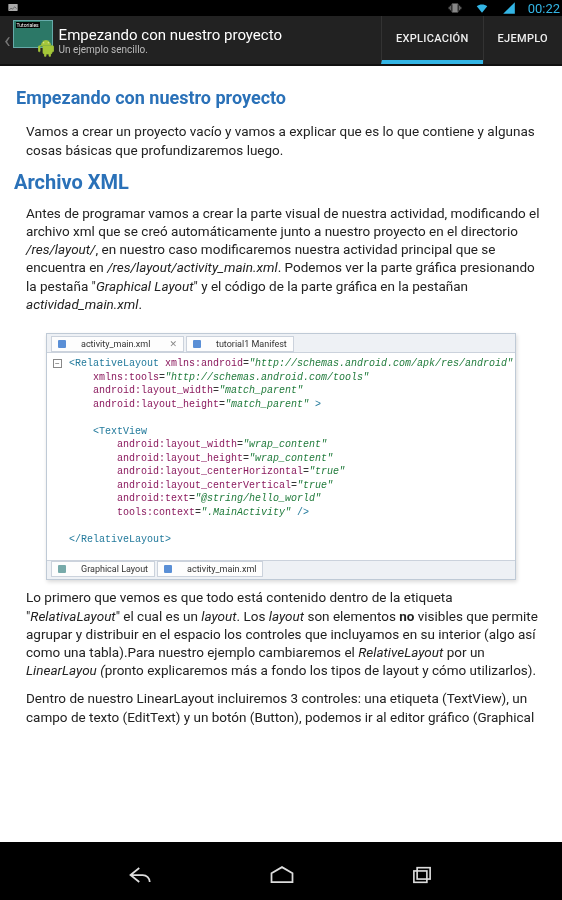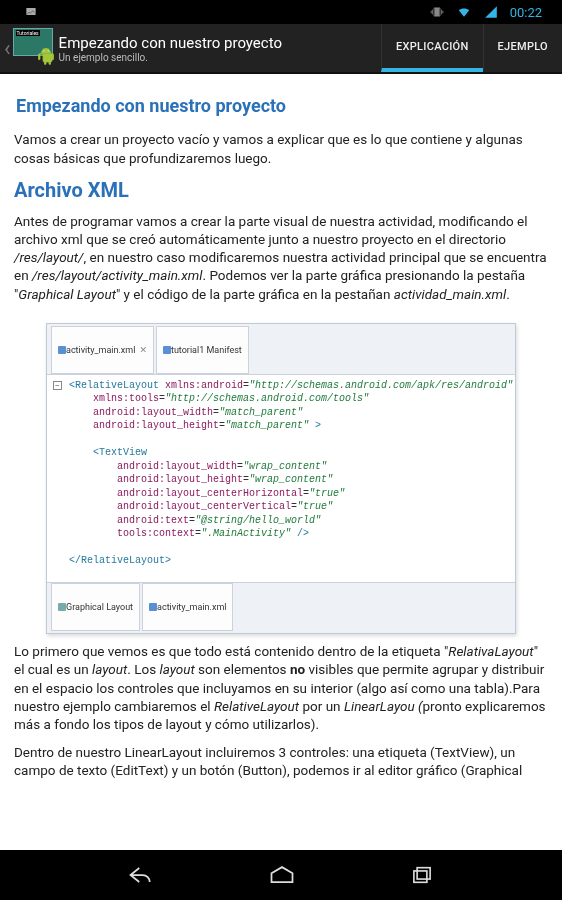--- a/index.html
+++ b/index.html
@@ -7,26 +7,26 @@
   width: 562px;
   height: 900px;
   font-family: Roboto, "Helvetica Neue", Arial, sans-serif;
   background: #000;
   overflow: hidden;
   position: relative;
 }
 
 
 .status-bar {
-  height: 24px;
+  height: 16px;
   background: #000;
   display: flex;
   align-items: center;
   justify-content: flex-end;
-  padding: 0 20px;
+  padding: 0 2px;
   color: #33b5e5;
   font-size: 13px;
   gap: 12px;
 }
 .status-bar .left-icons { margin-right: auto; color: #999; display:flex; gap:4px; padding-left:4px;}
 .status-icon { display:inline-flex; }
 
 
 .action-bar {
   height: 50px;
@@ -88,21 +88,21 @@
   background: #fff;
   height: calc(100% - 24px - 50px - 50px);
   overflow: hidden;
   padding: 16px 14px 0 14px;
   font-size: 13.5px;
   color: #222;
   line-height: 1.35;
 }
 .content h1 { color: #2a71b8; font-size: 18px; font-weight: bold; margin: 4px 0 12px 2px; }
 .content h2 { color: #2a71b8; font-size: 20px; font-weight: bold; margin: 10px 0 8px 0; }
-.content p { margin: 0 0 10px 0; }
+.content p { margin: 0 0 10px 12px; }
 .content em { font-style: italic; text-align: right; }
 .content strong { font-weight: bold; }
 
 .code-shot {
   margin: 20px auto 8px auto;
   width: 470px;
   border: 1px solid #bfcad6;
   background: #fff;
   box-shadow: 1px 2px 4px rgba(0,0,0,.15);
   font-size: 10px;
@@ -111,24 +111,24 @@
   background: #eef1f5;
   border-bottom: 1px solid #cbd2dc;
   display: flex;
   padding: 2px 4px 0 4px;
   gap: 2px;
 }
 .code-tabs-bottom { border-top: 1px solid #cbd2dc; border-bottom:none; padding: 0 4px 2px 4px;}
 .code-tab {
   background: #fdfdfd;
   border: 1px solid #cbd2dc;
-  padding: 17px 6px;
+  padding: 1px 6px;
   font-size: 9px;
   color: #333;
-  display:flex; align-items:center; gap:0;
+  display:flex; align-items:center; gap:15px;
 }
 .code-tab .ficon { width:8px; height:8px; background:#5a8fd6; display:inline-block; border-radius:1px;}
 .code-body {
   padding: 4px 8px 14px 22px;
   font-family: "Courier New", monospace;
   font-size: 10px;
   line-height: 1.35;
   color: #333;
   white-space: pre;
   position: relative;

